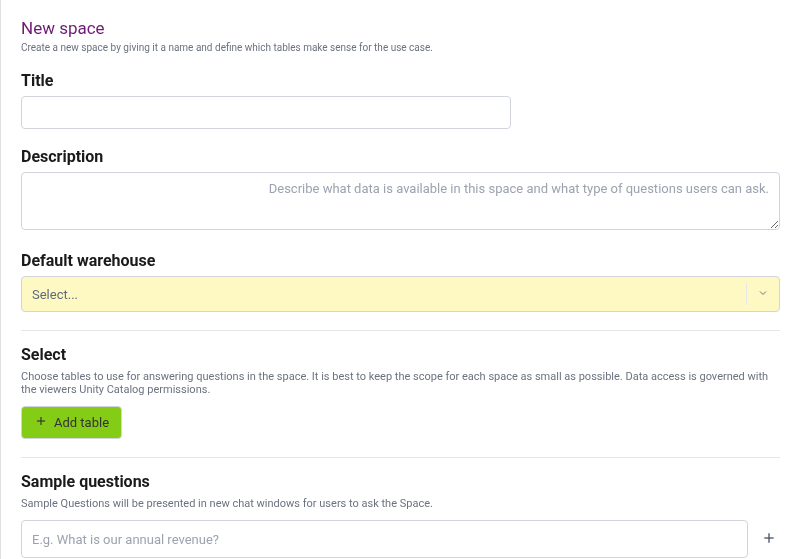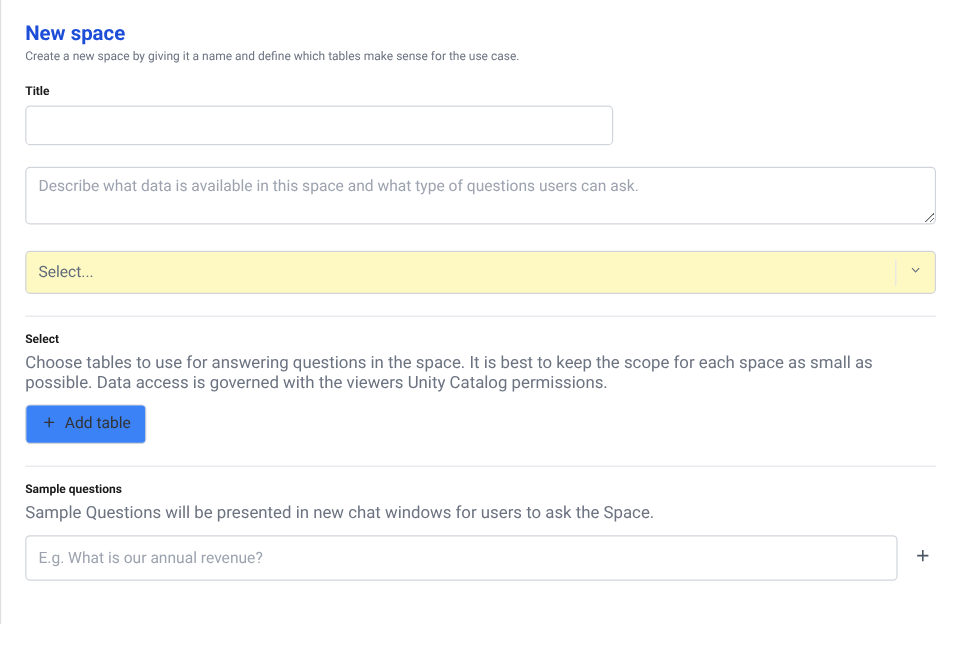--- a/index.html
+++ b/index.html
@@ -7,64 +7,65 @@
     margin: 0;
     padding: 18px 20px 18px 20px;
     font-family: -apple-system, BlinkMacSystemFont, "Segoe UI", Roboto, sans-serif;
     font-size: 13px;
     color: #333;
     width: 800px;
     border-left: 1px solid #e0e0e0;
   }
   h1 {
     font-size: 17px;
-    font-weight: 700;
+    font-weight: 400;
     margin: 0 0 4px 0;
-    color: #1d4ed8;
+    color: #701a75;
   }
   .subtitle {
     font-size: 10px;
     color: #6b7280;
     margin: 0 0 18px 0;
   }
   .field-label {
-    font-size: 10px;
+    font-size: 16px;
     font-weight: 700;
     color: #1a1a1a;
     margin: 0 0 6px 0;
     display: block;
   }
   .field-help {
-    font-size: 14px;
+    font-size: 11px;
     color: #6b7280;
     margin: 2px 0 10px 0;
   }
   .text-input {
     width: 490px;
     height: 33px;
     padding: 6px 10px;
     border: 1px solid #d1d5db;
     border-radius: 4px;
     font-size: 13px;
     font-family: inherit;
     color: #333;
   }
   .text-input::placeholder, .textarea::placeholder {
     color: #9ca3af;
   }
   .textarea {
     width: 100%;
-    height: 48px;
+    height: 58px;
     padding: 8px 10px;
     border: 1px solid #d1d5db;
     border-radius: 4px;
     font-size: 13px;
     font-family: inherit;
     color: #333;
     resize: vertical;
+    text-align: right;
   }
   .select {
     width: 100%;
     height: 36px;
     border: 1px solid #d1d5db;
     border-radius: 4px;
     padding: 0 10px;
     display: flex;
     align-items: center;
     justify-content: space-between;
@@ -88,21 +89,21 @@
     margin: 18px 0 14px 0;
   }
   .btn {
     display: inline-flex;
     align-items: center;
     gap: 6px;
     height: 33px;
     padding: 0 12px;
     border: 1px solid #d1d5db;
     border-radius: 4px;
-    background: #3b82f6;
+    background: #84cc16;
     font-size: 13px;
     font-family: inherit;
     cursor: pointer;
     color: #333;
   }
   .sample-row {
     display: flex;
     align-items: center;
     gap: 10px;
   }
@@ -133,24 +134,26 @@
 
 <h1>New space</h1>
 <p class="subtitle">Create a new space by giving it a name and define which tables make sense for the use case.</p>
 
 <div class="section">
   <label class="field-label">Title</label>
   <input type="text" class="text-input" value="" style="">
 </div>
 
 <div class="section">
+  <label class="field-label">Description</label>
   <textarea class="textarea" placeholder="Describe what data is available in this space and what type of questions users can ask." style=""></textarea>
 </div>
 
 <div class="section">
+  <label class="field-label">Default warehouse</label>
   <div class="select">
     <span class="placeholder">Select...</span>
     <span class="chevron-area">
       <span>
         <svg width="12" height="12" viewBox="0 0 24 24" fill="none" stroke="#6b7280" stroke-width="2">
             <polyline points="6 9 12 15 18 9"></polyline>
           </svg>
       </span>
     </span>
   </div>

